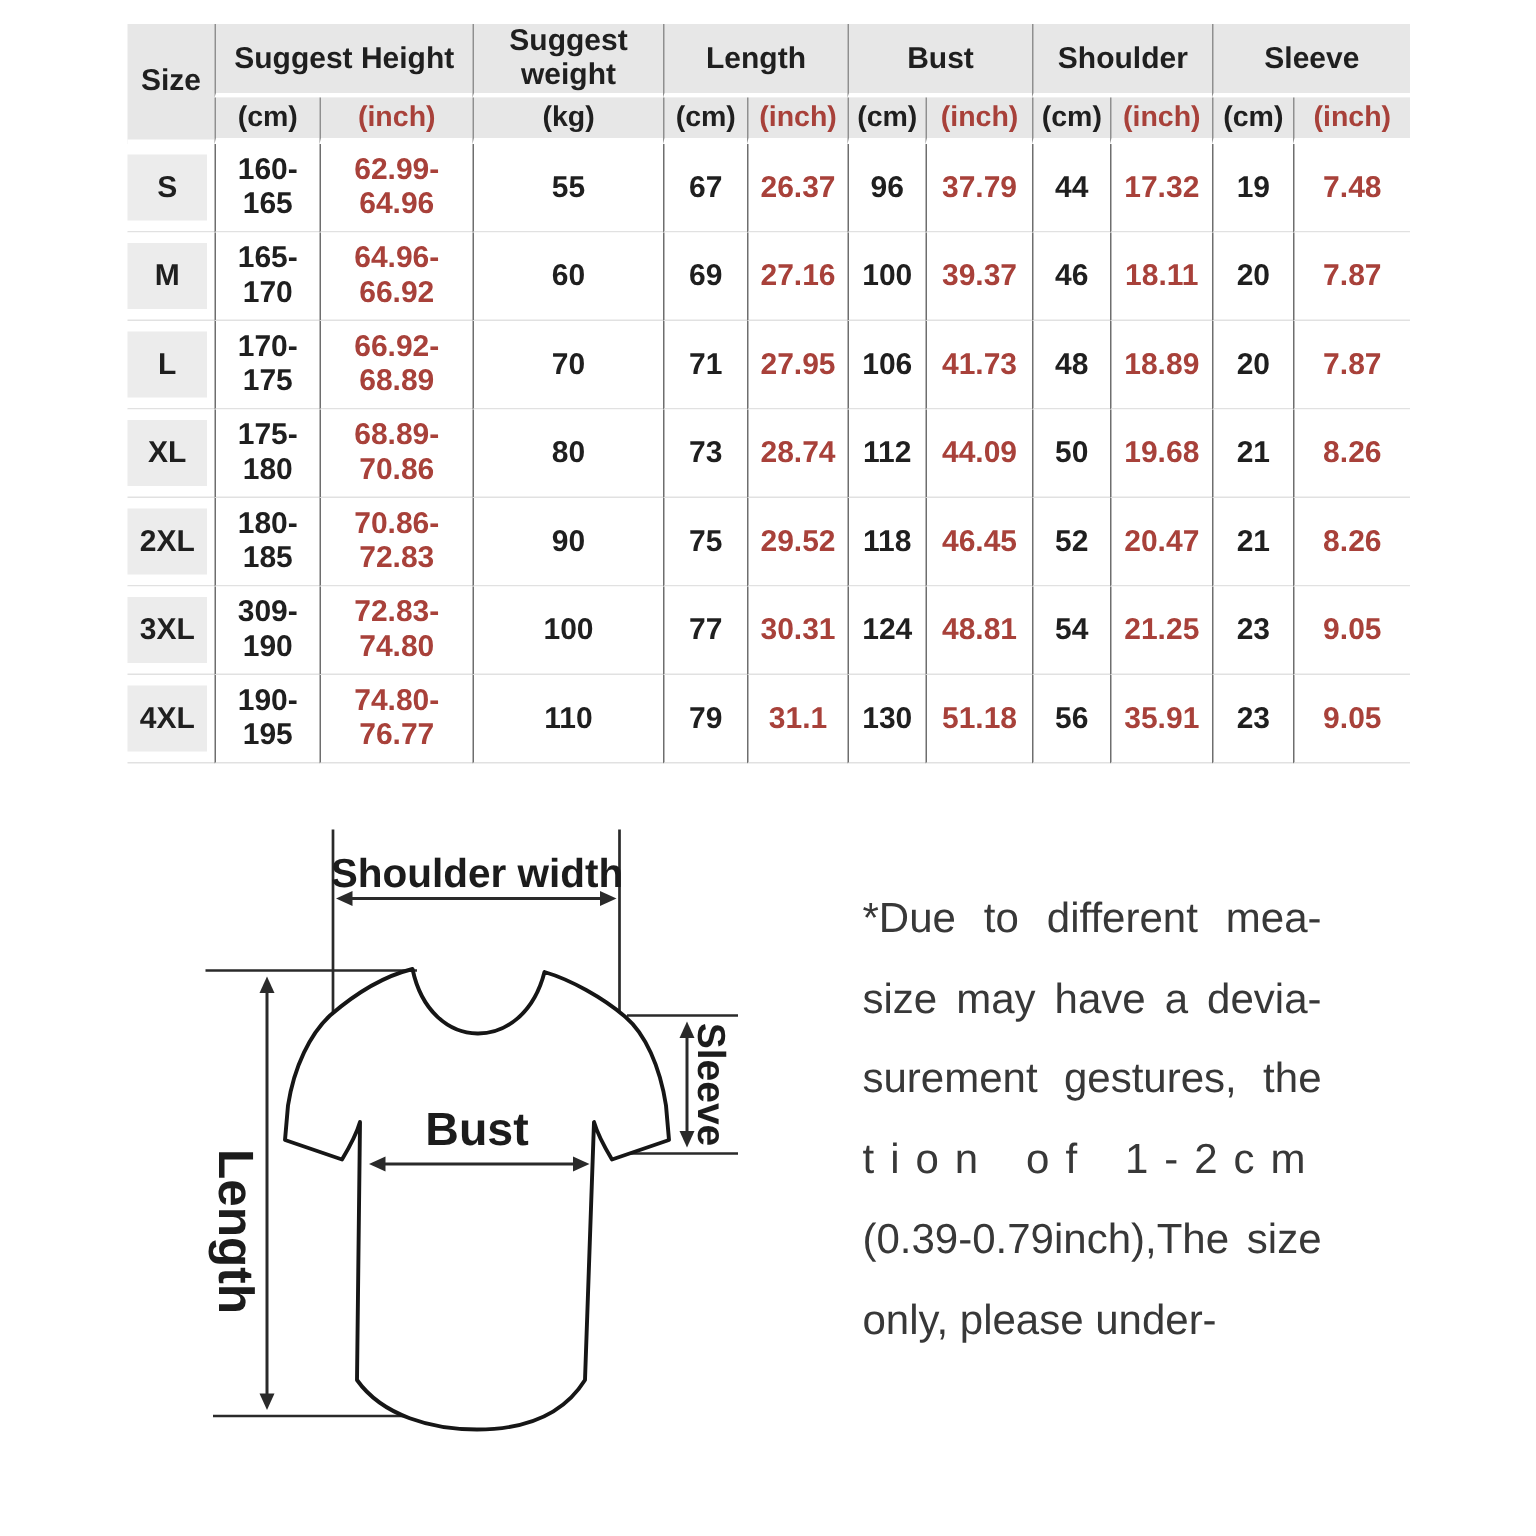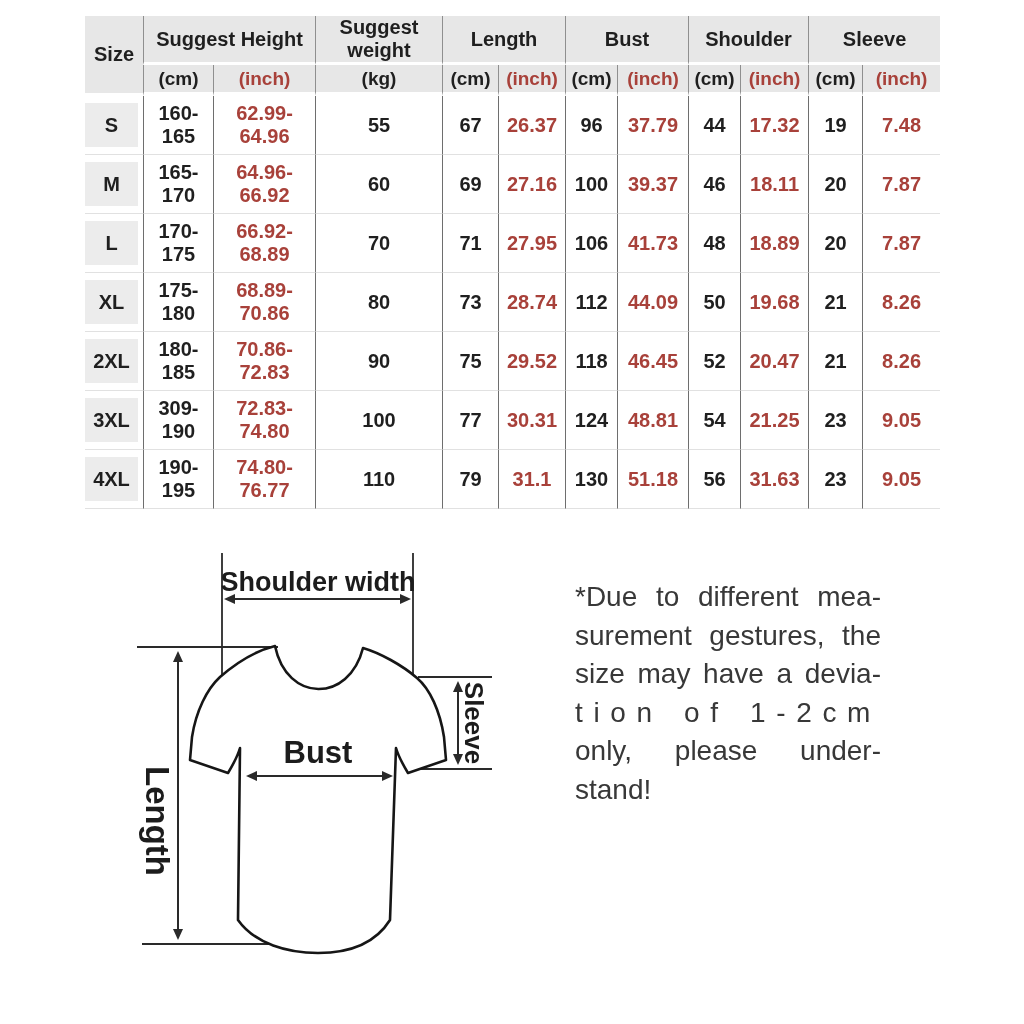--- a/index.html
+++ b/index.html
@@ -33,21 +33,21 @@
     stroke-linejoin:round; stroke-linecap:round; }
   .diagram text { fill:#1c1c1c; font-weight:bold; }
   .t-shoulder { font-size:27px; }
   .t-bust { font-size:31px; }
   .t-length { font-size:33px; }
   .t-sleeve { font-size:26px; }
 
   
   .disclaimer { position:absolute; left:575px; top:578px; width:306px;
     font-size:28px; line-height:38.5px; color:#383838; }
-  .disclaimer .disc-line { text-align:justify; text-align-last:justify; white-space:nowrap; }
+  .disclaimer .disc-line { text-align:justify; text-align-last:justify; white-space:nowrap;margin-top:15px; }
   .disclaimer .disc-line:nth-child(4) { letter-spacing:0.38em; }
   .disclaimer .disc-line:nth-child(7) { letter-spacing:0.12em; }
   .disclaimer .disc-line:last-child { text-align-last:left; letter-spacing:0; }
 </style>
 </head>
 <body>
 
 <div class="page">
 
   <table class="size-table">
@@ -191,21 +191,21 @@
             <div class="size-chip">4XL</div>
           </td>
           <td class="cm">190-195</td>
           <td class="inch">74.80-76.77</td>
           <td class="kg">110</td>
           <td class="cm">79</td>
           <td class="inch">31.1</td>
           <td class="cm">130</td>
           <td class="inch">51.18</td>
           <td class="cm">56</td>
-          <td class="inch">31.63</td>
+          <td class="inch">35.91</td>
           <td class="cm">23</td>
           <td class="inch">9.05</td>
         </tr>
       </tbody>
   </table>
 
   <div class="diagram">
     <svg width="520" height="495" viewBox="0 0 520 495">
 
       <line class="guide" x1="172" y1="12" x2="172" y2="136"></line>
@@ -249,20 +249,20 @@
 
       <text class="t-shoulder" x="268" y="50" text-anchor="middle">Shoulder width</text>
       <text class="t-bust" x="268" y="222" text-anchor="middle">Bust</text>
       <text class="t-length" x="96" y="280" text-anchor="middle" transform="rotate(90 96 280)">Length</text>
       <text class="t-sleeve" x="415" y="182" text-anchor="middle" transform="rotate(90 415 182)">Sleeve</text>
     </svg>
   </div>
 
   <div class="disclaimer">
     <div class="disc-line">*Due to different mea-</div>
+    <div class="disc-line">size may have a devia-</div>
     <div class="disc-line">surement gestures, the</div>
-    <div class="disc-line">size may have a devia-</div>
     <div class="disc-line">tion of 1-2cm</div>
+    <div class="disc-line">(0.39-0.79inch),The size</div>
     <div class="disc-line">only, please under-</div>
-    <div class="disc-line">stand!</div>
   </div>
 
 </div>
 
 </body></html>

